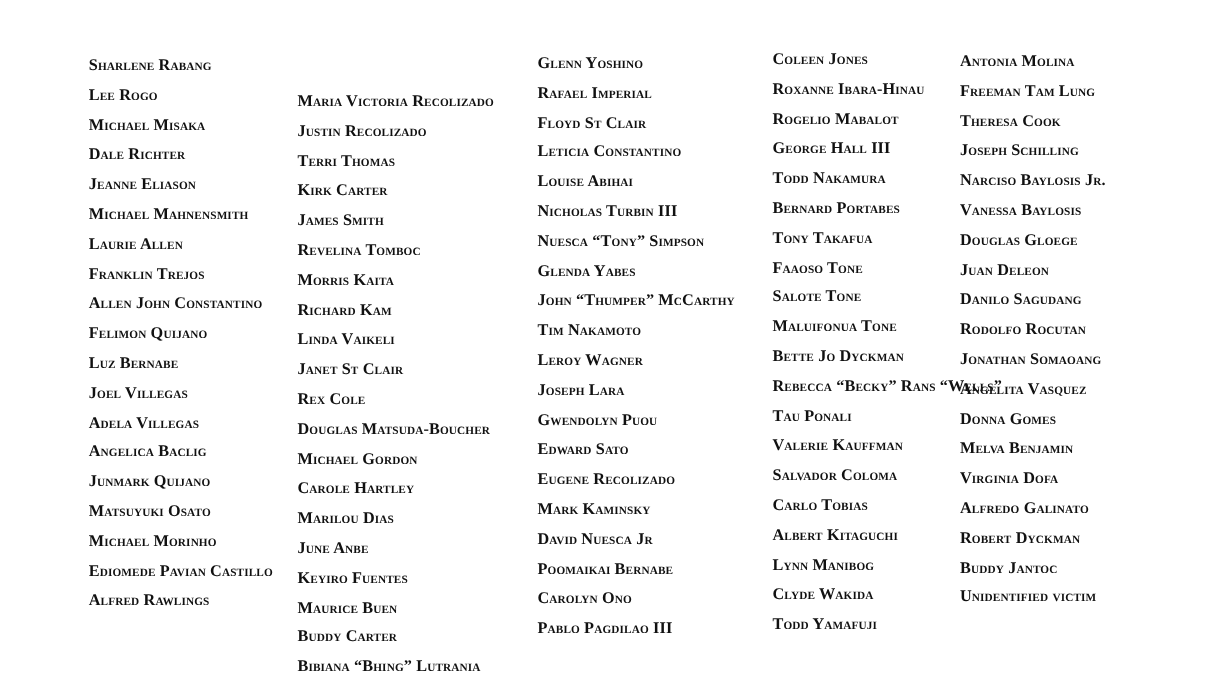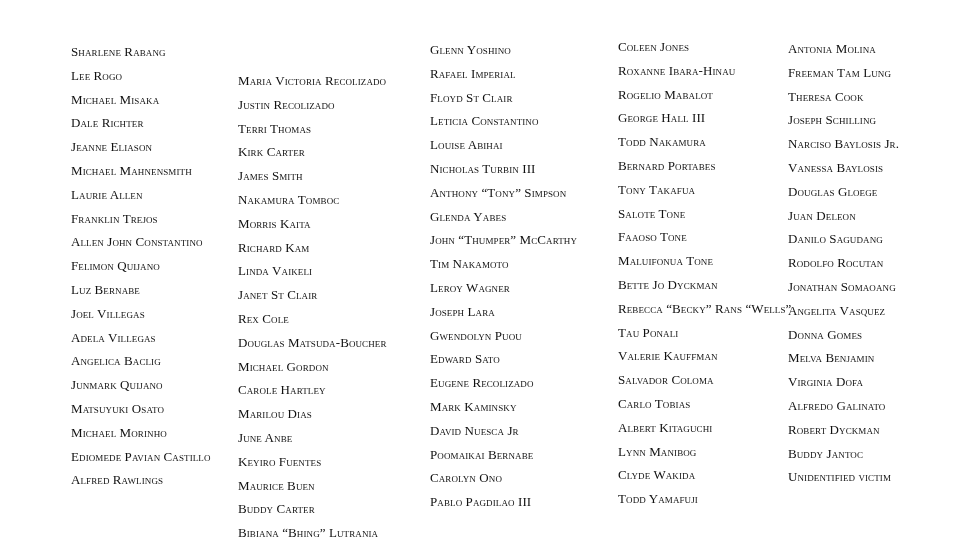--- a/index.html
+++ b/index.html
@@ -13,35 +13,36 @@
       position: relative;
       overflow: hidden;
       font-family: "Liberation Serif", "DejaVu Serif", serif;
       color: #111111;
     }
     .column {
       position: absolute;
       margin: 0;
       padding: 0;
       list-style: none;
+      font-weight: bold;
     }
     .name {
       display: block;
       height: 23.8px;
       line-height: 23.8px;
       font-size: 13px;
       font-variant: small-caps;
       white-space: nowrap;
       letter-spacing: 0.1px;
     }
     #col-1 { left: 71px; top: 40px; }
     #col-2 { left: 238px; top: 37px; margin-top: 32px; }
     #col-3 { left: 430px; top: 38px; }
     #col-4 { left: 602px; top: 35px; margin-left: 16px; }
-    #col-5 { left: 788px; top: 37px; }
+    #col-5 { left: 768px; top: 37px; }
   </style>
 </head>
 <body>
 
 <div>
   <ul class="column" id="col-1">
       <li class="name">Sharlene Rabang</li>
       <li class="name">Lee Rogo</li>
       <li class="name">Michael Misaka</li>
       <li class="name">Dale Richter</li>
@@ -60,21 +61,21 @@
       <li class="name">Michael Morinho</li>
       <li class="name">Ediomede Pavian Castillo</li>
       <li class="name">Alfred Rawlings</li>
     </ul>
   <ul class="column" id="col-2">
       <li class="name">Maria Victoria Recolizado</li>
       <li class="name">Justin Recolizado</li>
       <li class="name">Terri Thomas</li>
       <li class="name">Kirk Carter</li>
       <li class="name">James Smith</li>
-      <li class="name">Nakamura Tomboc</li>
+      <li class="name">Revelina Tomboc</li>
       <li class="name">Morris Kaita</li>
       <li class="name">Richard Kam</li>
       <li class="name">Linda Vaikeli</li>
       <li class="name">Janet St Clair</li>
       <li class="name">Rex Cole</li>
       <li class="name">Douglas Matsuda-Boucher</li>
       <li class="name">Michael Gordon</li>
       <li class="name">Carole Hartley</li>
       <li class="name">Marilou Dias</li>
       <li class="name">June Anbe</li>
@@ -83,21 +84,21 @@
       <li class="name">Buddy Carter</li>
       <li class="name">Bibiana “Bhing” Lutrania</li>
     </ul>
   <ul class="column" id="col-3">
       <li class="name">Glenn Yoshino</li>
       <li class="name">Rafael Imperial</li>
       <li class="name">Floyd St Clair</li>
       <li class="name">Leticia Constantino</li>
       <li class="name">Louise Abihai</li>
       <li class="name">Nicholas Turbin III</li>
-      <li class="name">Anthony “Tony” Simpson</li>
+      <li class="name">Nuesca “Tony” Simpson</li>
       <li class="name">Glenda Yabes</li>
       <li class="name">John “Thumper” McCarthy</li>
       <li class="name">Tim Nakamoto</li>
       <li class="name">Leroy Wagner</li>
       <li class="name">Joseph Lara</li>
       <li class="name">Gwendolyn Puou</li>
       <li class="name">Edward Sato</li>
       <li class="name">Eugene Recolizado</li>
       <li class="name">Mark Kaminsky</li>
       <li class="name">David Nuesca Jr</li>
@@ -106,22 +107,22 @@
       <li class="name">Pablo Pagdilao III</li>
     </ul>
   <ul class="column" id="col-4">
       <li class="name">Coleen Jones</li>
       <li class="name">Roxanne Ibara-Hinau</li>
       <li class="name">Rogelio Mabalot</li>
       <li class="name">George Hall III</li>
       <li class="name">Todd Nakamura</li>
       <li class="name">Bernard Portabes</li>
       <li class="name">Tony Takafua</li>
+      <li class="name">Faaoso Tone</li>
       <li class="name">Salote Tone</li>
-      <li class="name">Faaoso Tone</li>
       <li class="name">Maluifonua Tone</li>
       <li class="name">Bette Jo Dyckman</li>
       <li class="name">Rebecca “Becky” Rans “Wells”</li>
       <li class="name">Tau Ponali</li>
       <li class="name">Valerie Kauffman</li>
       <li class="name">Salvador Coloma</li>
       <li class="name">Carlo Tobias</li>
       <li class="name">Albert Kitaguchi</li>
       <li class="name">Lynn Manibog</li>
       <li class="name">Clyde Wakida</li>

